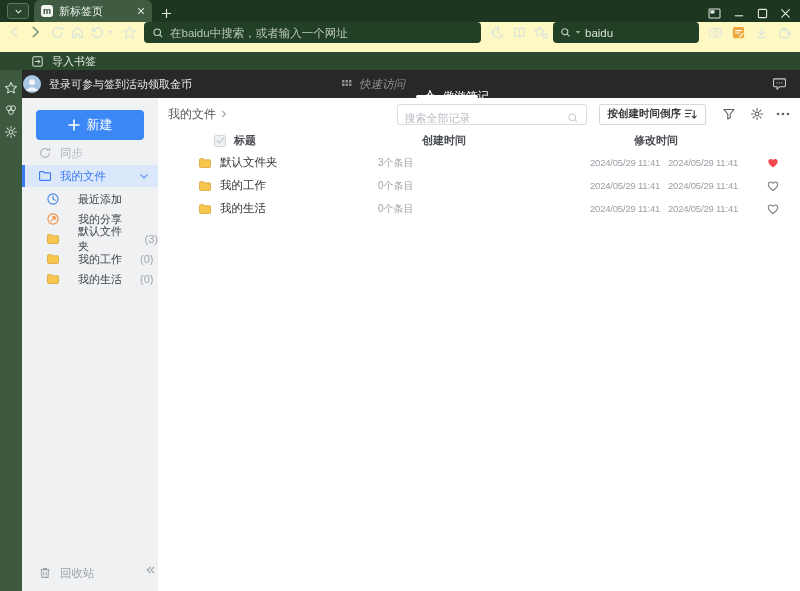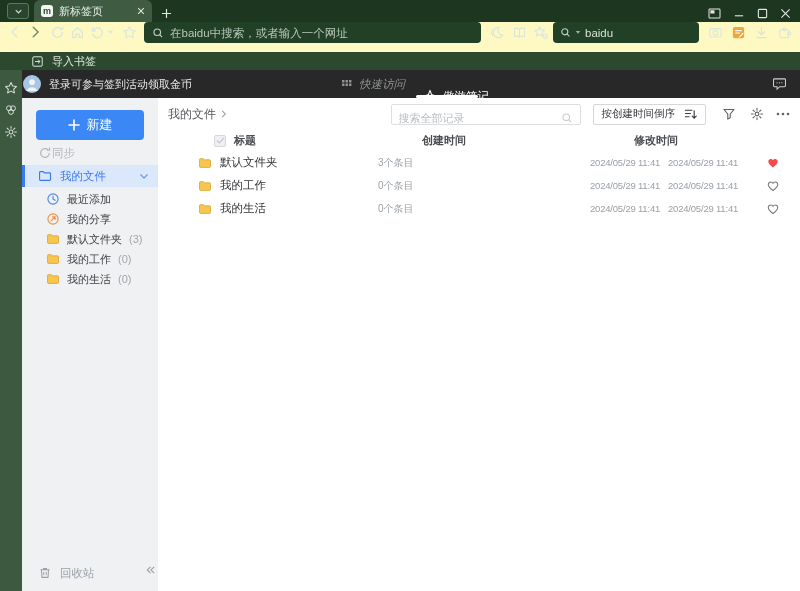--- a/index.html
+++ b/index.html
@@ -41,39 +41,39 @@
   .login { display:flex; align-items:center; gap:8px; margin-left:1px; font-size:11px; }
   .ht { position:absolute; top:0; height:28px; display:flex; align-items:center; gap:6px; font-size:11.5px; }
   .ht-quick { left:318px; color:#8f948f;font-style:italic; }
   .ht-notes { left:401px; color:#ffffff;margin-top:12px; }
   .ht-ind { position:absolute; left:394px; bottom:0; width:62px; height:3px; background:#fff; border-radius:2px; }
   .feedback { margin-left:auto; margin-right:13px; color:#cfcfcf; }
 
   
   .sidebar { position:absolute; left:22px; top:98px; width:136px; height:493px; background:#eff1f3; font-size:11.5px; }
   .new-btn { position:absolute; left:14px; top:12px; width:108px; height:30px; background:#3b87f6; border:none; border-radius:4px; color:#fff; font-size:13px; display:flex; align-items:center; justify-content:center; gap:7px; font-family:inherit; }
-  .sync { position:absolute; left:16px; top:45px; height:20px; display:flex; align-items:center; color:#b4b8bd; }
+  .sync { position:absolute; left:16px; top:45px; height:20px; display:flex; align-items:center; gap:8px; color:#b4b8bd; }
   .myfiles { position:absolute; left:0; top:67px; width:136px; height:22px; background:#dbe8fb; color:#3b7af2; display:flex; align-items:center; gap:8px; padding:0 9px 0 16px; }
   .myfiles::before { content:""; position:absolute; left:0; top:0; width:3px; height:22px; background:#3b7af2; }
   .myfiles .chev { margin-left:auto; color:#6f9cf0; }
   .subitems { position:absolute; left:0; top:91px; width:136px; }
-  .sub-row { height:20px; display:flex; align-items:center; gap:7px; padding-left:24px; color:#3f4246; font-size:11px; }
+  .sub-row { height:20px; display:flex; align-items:center; gap:18px; padding-left:24px; color:#3f4246; font-size:11px; }
   .sub-row .count { color:#a3a7ad; }
   .icon14 { width:14px; height:14px; flex:none; }
   .recycle { position:absolute; left:16px; bottom:7px; height:22px; display:flex; align-items:center; gap:8px; color:#9ba1a8; }
   .collapse { position:absolute; right:2px; bottom:16px; color:#9ba1a8; }
 
   
   .content { position:absolute; left:158px; top:98px; width:642px; height:493px; background:#fff; }
   .chead { position:absolute; left:10px; right:10px; top:4px; height:24px; display:flex; align-items:center; }
   .breadcrumb { display:flex; align-items:center; gap:5px; font-size:12px; color:#55585c; }
   .search-field { margin-left:auto; width:190px; height:21px; border:1px solid #dcdee0; border-radius:2px; display:flex; align-items:flex-end; padding:0 7px; gap:9px; }
   .search-field input { flex:1; min-width:0; border:none; outline:none; font-size:11px; color:#55585c; font-family:inherit; }
   .search-field input::placeholder { color:#b8bcc2; opacity:1; }
-  .sort-btn { margin-left:12px; height:21px; border:1px solid #d5d7da; border-radius:2px; background:#fff; display:flex; align-items:center; gap:9px; padding:0 8px; font-size:10.5px; color:#36383c; font-family:inherit; }
+  .sort-btn { margin-left:12px; height:21px; border:1px solid #d5d7da; border-radius:2px; background:#fff; display:flex; align-items:center; gap:3px; padding:0 8px; font-size:10.5px; color:#36383c; font-family:inherit;font-weight:bold; }
   .hicon { color:#5f6368; display:flex; align-items:center; justify-content:center; }
   .f-funnel { margin-left:16px; } .f-gear { margin-left:14px; } .f-dots { margin-left:12px; }
 
   .table { position:absolute; left:12px; right:10px; top:32px; }
   .trow { display:grid; grid-template-columns:20px 188px 212px 78px 88px 1fr; align-items:center; height:23px; }
   .thead { height:21px; font-size:11px; font-weight:bold; color:#4a4d52;padding-left:44px; }
   .cb { width:12px; height:12px; border:1px solid #d4d7da; border-radius:2px; background:#eef0f2; display:flex; align-items:center; justify-content:center; color:#c3c7cb; }
   .cell-title { display:flex; align-items:center; gap:8px; padding-left:8px; font-size:11.5px; color:#33363a; }
   .cell-sum, .cell-date { font-size:10px; color:#9aa0a6; white-space:nowrap; }
   .cell-date { font-size:9.5px; letter-spacing:-0.2px; }

